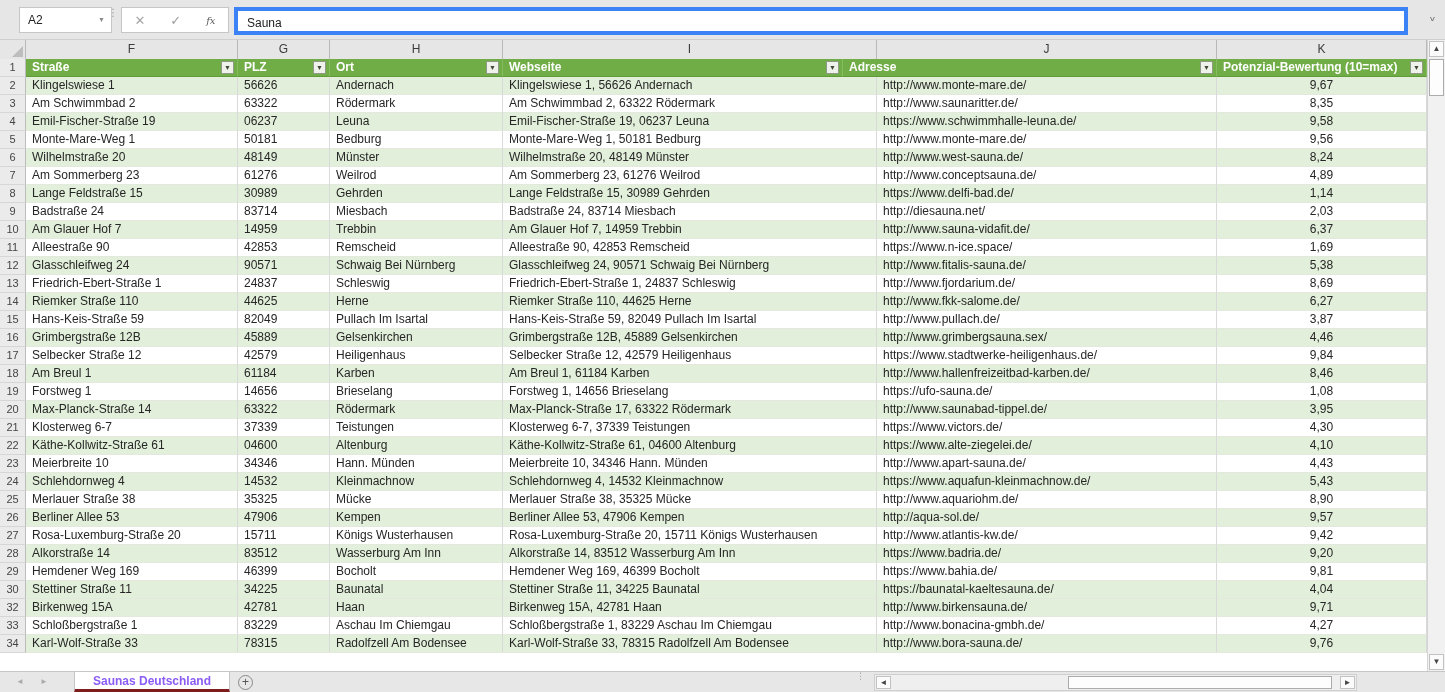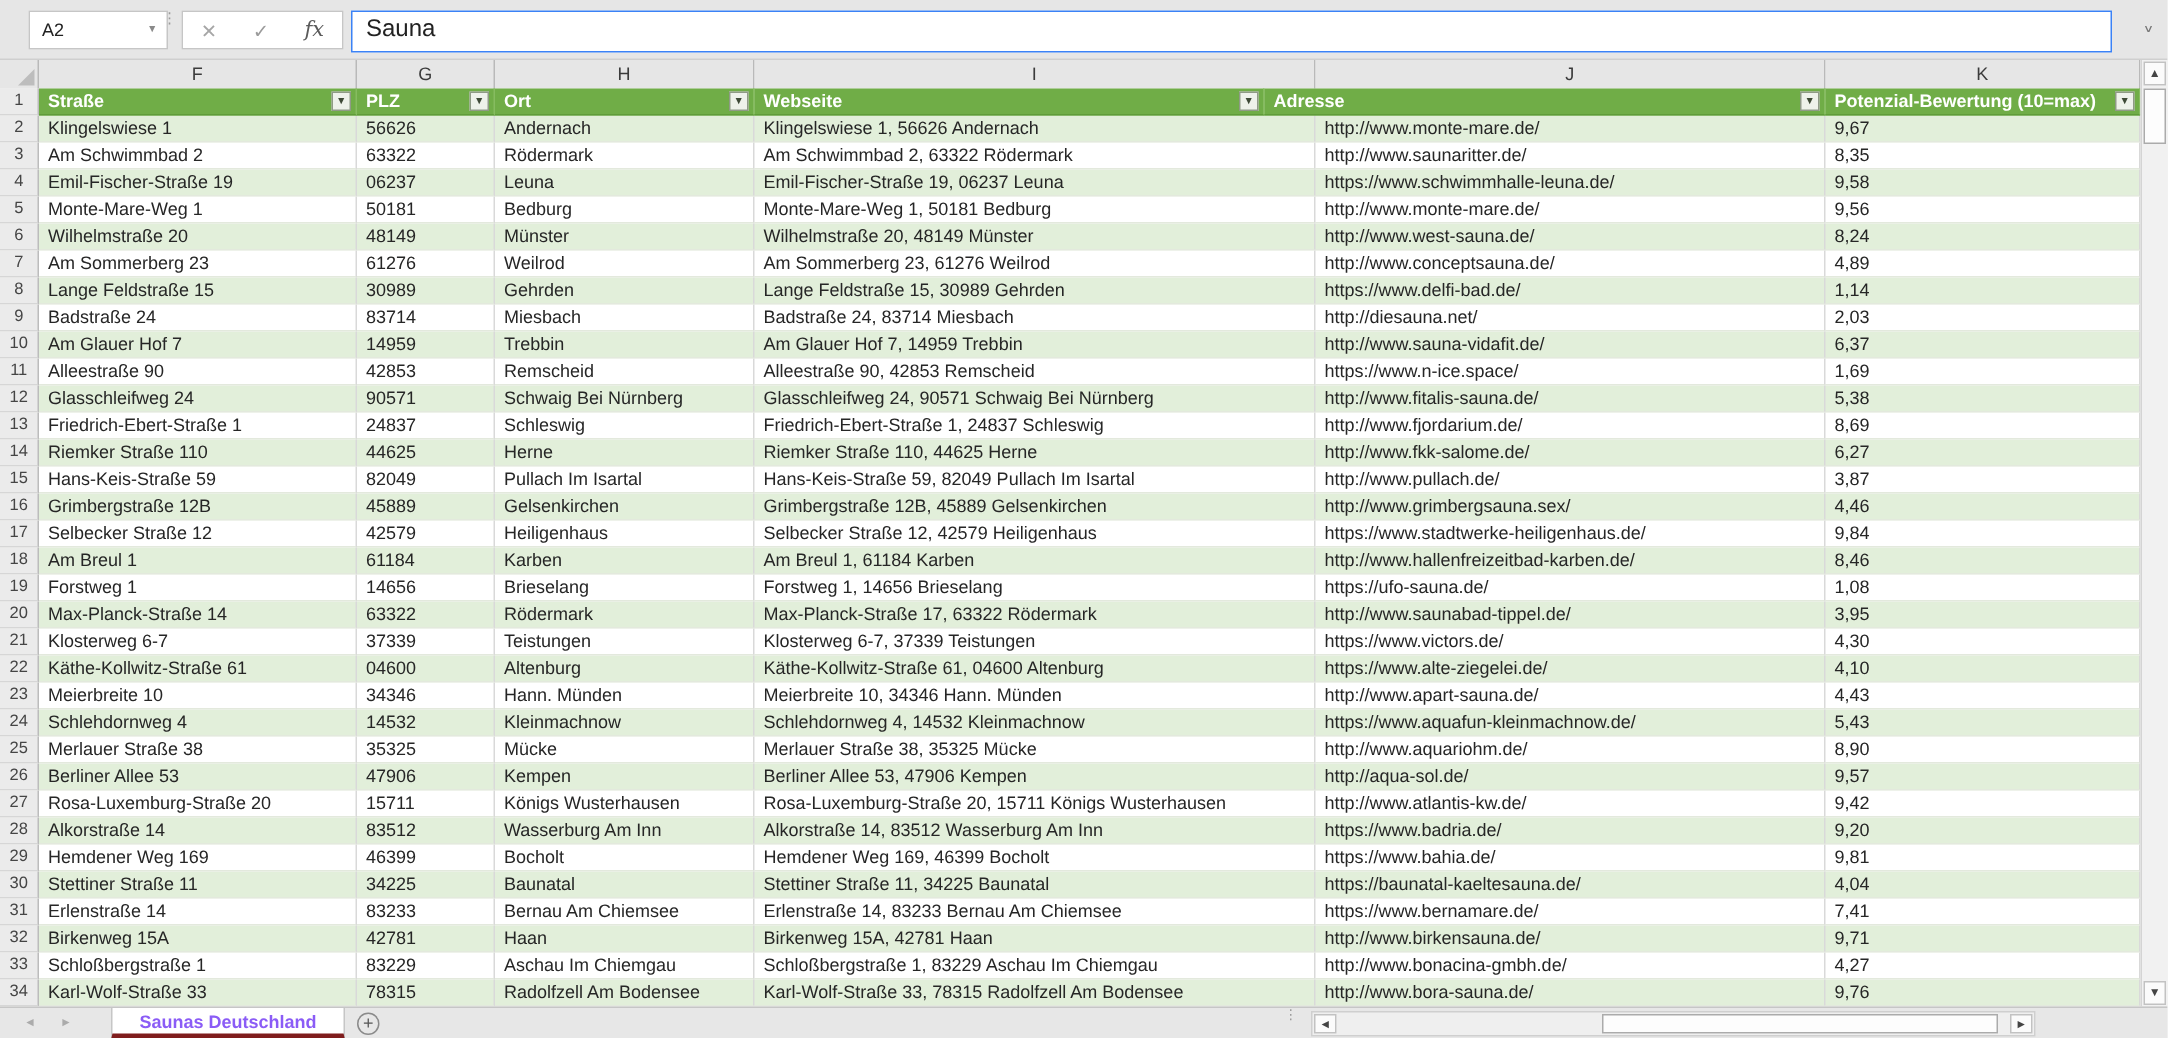--- a/index.html
+++ b/index.html
@@ -28,25 +28,25 @@
     position: absolute; left: 108px; top: 9px; color: #9a9a9a; font-size: 10px;
     letter-spacing: 0; line-height: 7px; width: 8px; text-align: center;
   }
   .fx-box {
     position: absolute; left: 121px; top: 7px; width: 108px; height: 26px;
     background: #fff; border: 1px solid #c6c6c6;
     display: flex; align-items: center; justify-content: space-around;
   }
   .fx-cancel { color: #a6a6a6; font-size: 13px; }
   .fx-enter  { color: #9b9b9b; font-size: 13px; }
-  .fx-fx     { color: #5b5b5b; font-size: 14px; font-style: italic; font-family: "DejaVu Serif", serif; }
+  .fx-fx     { color: #5b5b5b; font-size: 10px; font-style: italic; font-family: "DejaVu Serif", serif; }
   .formula-input {
     position: absolute; left: 234px; top: 7px; right: 37px; height: 28px;
-    background: #fff; border: 1px solid #3b82f6;
-    font-size: 16px; color: #222; line-height: 24px; padding-left: 9px;
+    background: #fff; border: 4px solid #3b82f6;
+    font-size: 12px; color: #222; line-height: 24px; padding-left: 9px;
   }
   .fbar-chevron {
     position: absolute; right: 9px; top: 13px; color: #777; font-size: 10px;
     transform: scaleY(0.7);
   }
 
   
   .grid {
     position: absolute; top: 40px; left: 0; width: 1427px; bottom: 21px;
     background: #fff; overflow: hidden;
@@ -76,21 +76,21 @@
     width: 26px; height: 18px; flex: none;
     text-align: center; font-size: 11px; color: #454545; line-height: 17px;
     background: #EBEBEB; border-right: 1px solid #bcbcbc; border-bottom: 1px solid #d6d6d6;
   }
   .cell {
     height: 18px; flex: none;
     font-size: 12px; color: #262626; line-height: 17px;
     padding: 0 6px; white-space: nowrap; overflow: hidden;
     border-right: 1px solid #d9d9d9; border-bottom: 1px solid #e3e9dd;
   }
-  .cell.center { text-align: left; }
+  .cell.center { text-align: center; }
 
   .header-row { height: 18px; }
   .header-row .gutter-cell { background: #EBEBEB; }
   .hcell {
     position: relative; height: 18px; flex: none;
     background: #70AD47; color: #fff; font-weight: bold; font-size: 12px;
     line-height: 17px; padding: 0 20px 0 6px; white-space: nowrap; overflow: hidden;
     border-right: 1px solid #86bc60; border-bottom: 1px solid #5f9c39;
   }
   .filter-btn {
@@ -487,29 +487,20 @@
       </div>
       <div class="row band">
         <div class="gutter-cell">30</div>
         <div class="cell w0">Stettiner Straße 11</div>
         <div class="cell w1">34225</div>
         <div class="cell w2">Baunatal</div>
         <div class="cell w3">Stettiner Straße 11, 34225 Baunatal</div>
         <div class="cell w4">https://baunatal-kaeltesauna.de/</div>
         <div class="cell w5 center">4,04</div>
       </div>
-      <div class="row">
-        <div class="gutter-cell">31</div>
-        <div class="cell w0">Erlenstraße 14</div>
-        <div class="cell w1">83233</div>
-        <div class="cell w2">Bernau Am Chiemsee</div>
-        <div class="cell w3">Erlenstraße 14, 83233 Bernau Am Chiemsee</div>
-        <div class="cell w4">https://www.bernamare.de/</div>
-        <div class="cell w5 center">7,41</div>
-      </div>
       <div class="row band">
         <div class="gutter-cell">32</div>
         <div class="cell w0">Birkenweg 15A</div>
         <div class="cell w1">42781</div>
         <div class="cell w2">Haan</div>
         <div class="cell w3">Birkenweg 15A, 42781 Haan</div>
         <div class="cell w4">http://www.birkensauna.de/</div>
         <div class="cell w5 center">9,71</div>
       </div>
       <div class="row">

